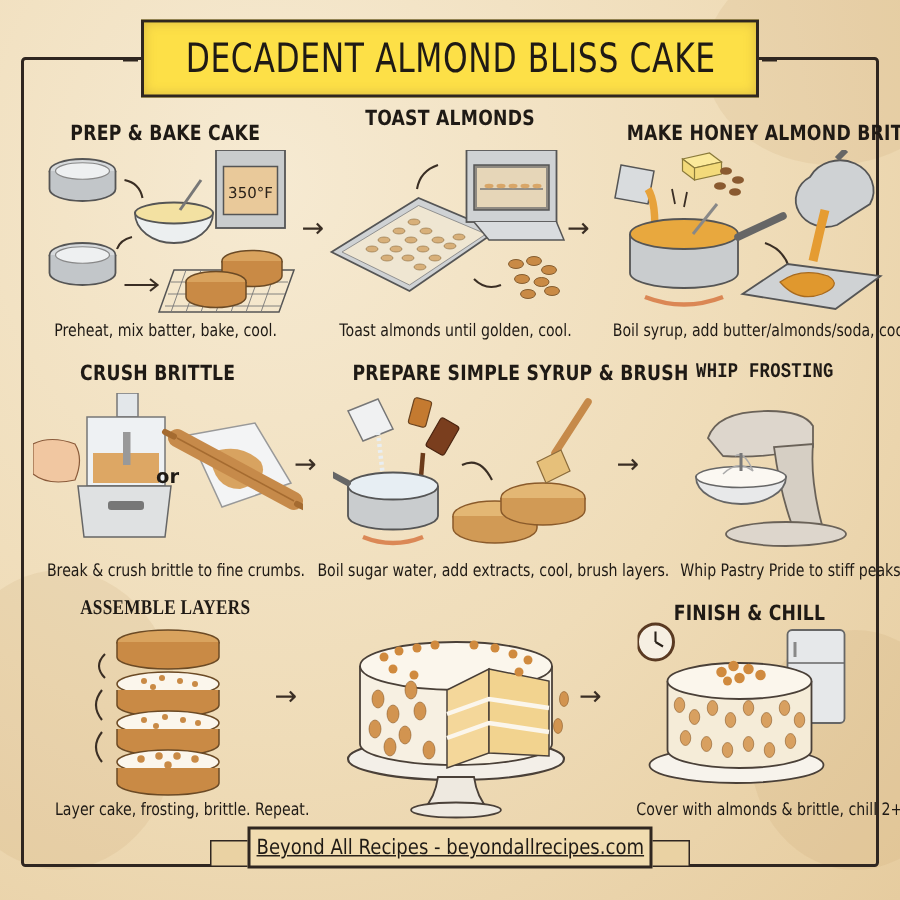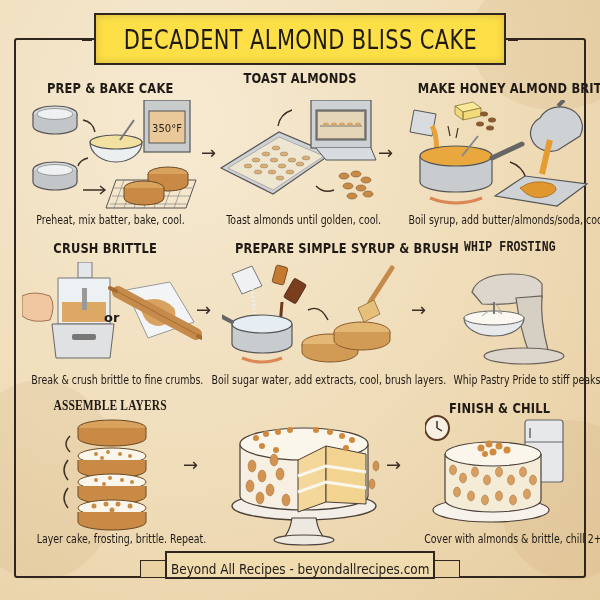--- a/index.html
+++ b/index.html
@@ -37,21 +37,21 @@
   }
   .step-caption {
     position: absolute; font-size: 11.5px; white-space: nowrap; color: #1f1a15;
     transform: scaleX(0.82); transform-origin: center;
   }
   .arrow { position: absolute; font-size: 18px; color: #3a2e24; line-height: 1; }
   .ill { position: absolute; }
   .footer-banner {
     position: absolute; left: 165px; top: 551px; width: 270px; height: 28px;
     background: #f1dcb0; border: 2px solid #2f2620;
-    display: flex; align-items: flex-end; justify-content: center;
+    display: flex; align-items: center; justify-content: center; text-decoration: underline;
   }
   .ribbon-end { position: absolute; top: 560px; width: 28px; height: 18px; background: #ead2a3; border: 1.5px solid #2f2620; }
   .footer-text { font-size: 14px; transform: scaleX(0.86); white-space: nowrap; color: #1f1a15; }
 </style>
 </head>
 <body>
 
 <div class="stain" style="left:-40px;top:380px;width:160px;height:200px;"></div>
 <div class="stain" style="left:470px;top:-30px;width:170px;height:140px;"></div>
 <div class="stain" style="left:500px;top:420px;width:140px;height:160px;"></div>

